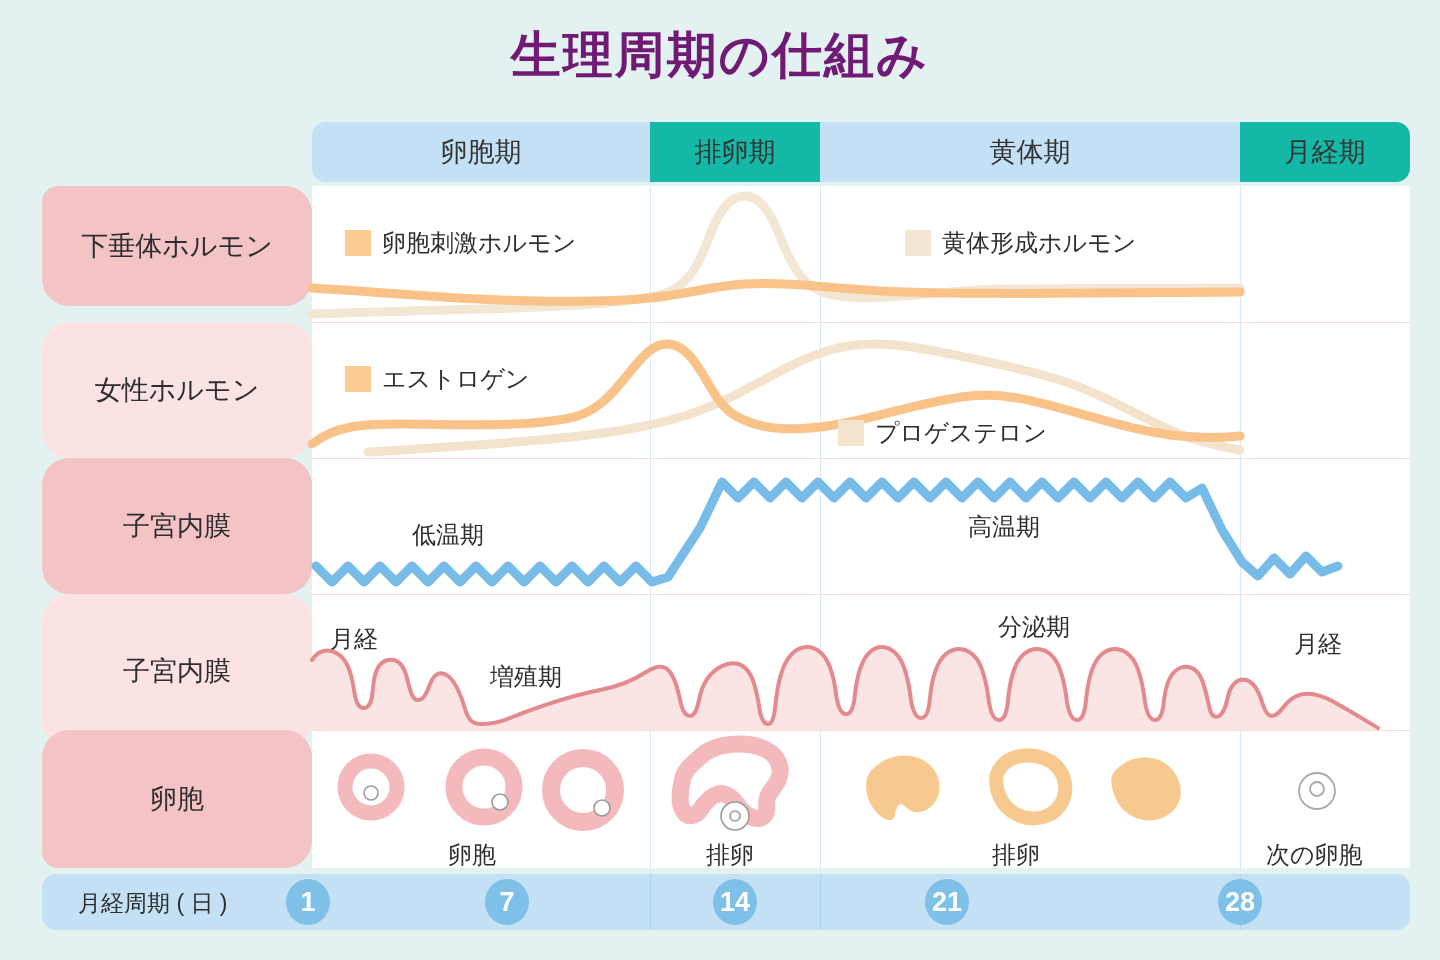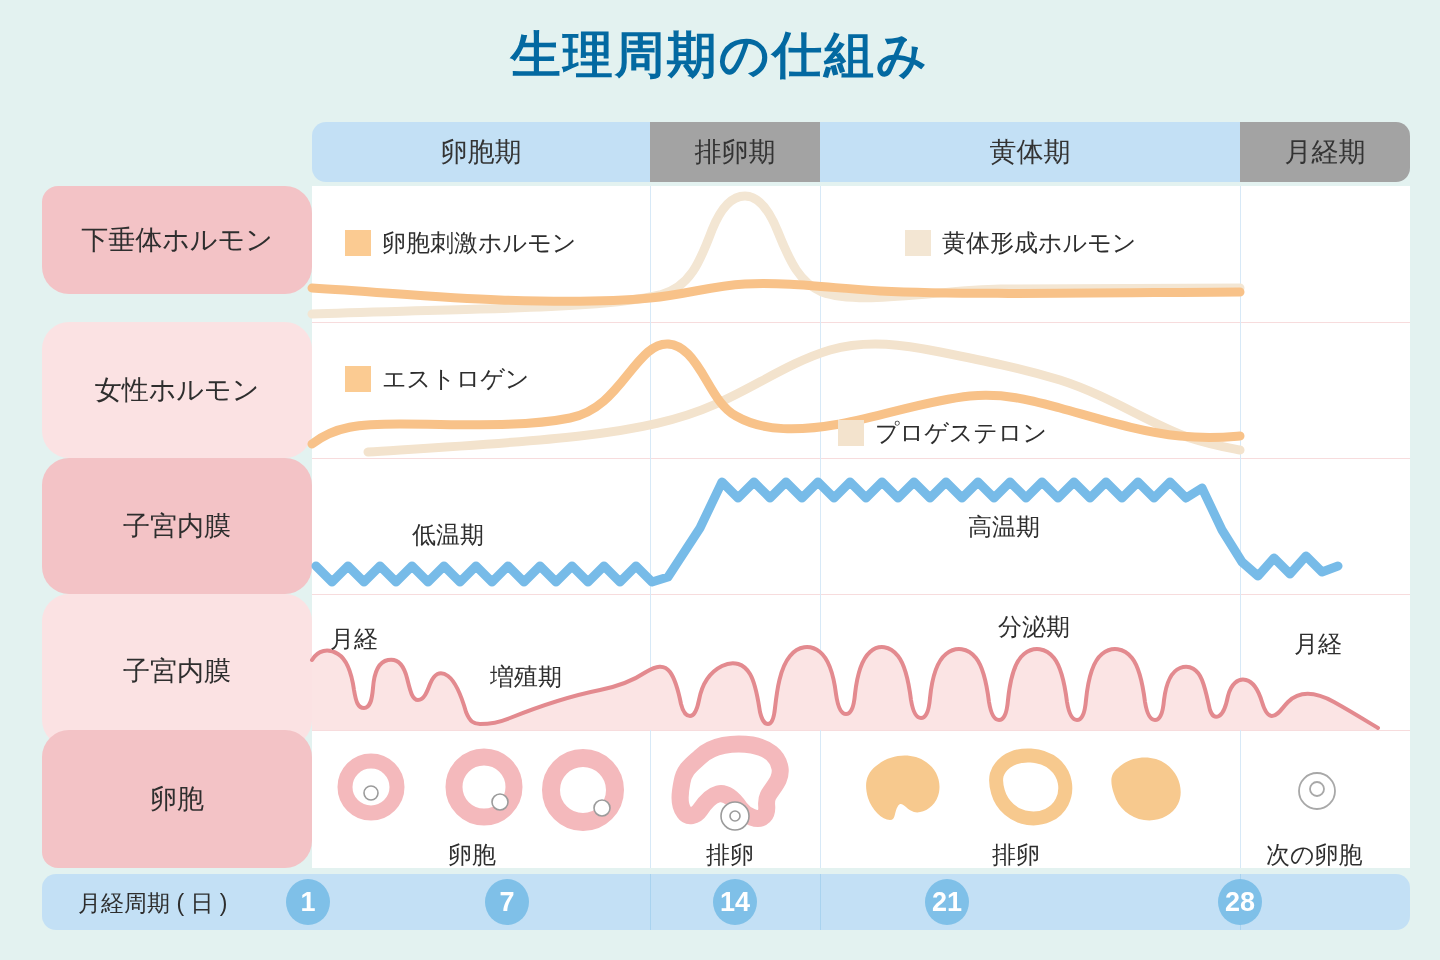--- a/index.html
+++ b/index.html
@@ -9,40 +9,40 @@
     font-family: "Liberation Sans", "DejaVu Sans", sans-serif;
     overflow: hidden;
   }
   #page { position: relative; width: 1440px; height: 960px; }
 
   
   .title {
     position: absolute; left: 0; top: 22px; width: 1440px;
     text-align: center;
     font-size: 50px; font-weight: bold;
-    color: #0369a1;
+    color: #701a75;
     letter-spacing: 2px;
   }
 
   
   .phase-bar {
     position: absolute; left: 312px; top: 122px;
     width: 1098px; height: 60px;
     border-radius: 14px;
     overflow: hidden;
     display: flex;
   }
   .phase-cell {
     display: flex; align-items: center; justify-content: center;
     font-size: 27px; color: #333; font-weight: normal;
     height: 100%;
     font-family: Liberation Serif, serif;
   }
   .phase-light { background: #c3e0f5; }
-  .phase-dark  { background: #a3a3a3; }
+  .phase-dark  { background: #14b8a6; }
 
   
   .row-label {
     position: absolute; left: 42px; width: 270px;
     display: flex; align-items: center; justify-content: center;
     font-size: 27px; color: #2e2e2e; border-radius: 27px;
   }
   .lbl-dark  { background: #f3c3c6; }
   .lbl-light { background: #fbe2e3; }
   .lbl-first { border-top-left-radius: 16px; }
@@ -125,21 +125,21 @@
       <span>排卵期</span>
     </div>
     <div class="phase-cell phase-light" style="width:420px">
       <span>黄体期</span>
     </div>
     <div class="phase-cell phase-dark" style="width:170px">
       <span>月経期</span>
     </div>
   </div>
 
-  <div class="row-label lbl-dark lbl-first" style="top:186px; height:108px">
+  <div class="row-label lbl-dark lbl-first" style="top:186px; height:120px">
     <span>下垂体ホルモン</span>
   </div>
   <div class="row-label lbl-light" style="top:322px; height:136px">
     <span>女性ホルモン</span>
   </div>
   <div class="row-label lbl-dark" style="top:458px; height:136px">
     <span>子宮内膜</span>
   </div>
   <div class="row-label lbl-light" style="top:594px; height:153px">
     <span>子宮内膜</span>

